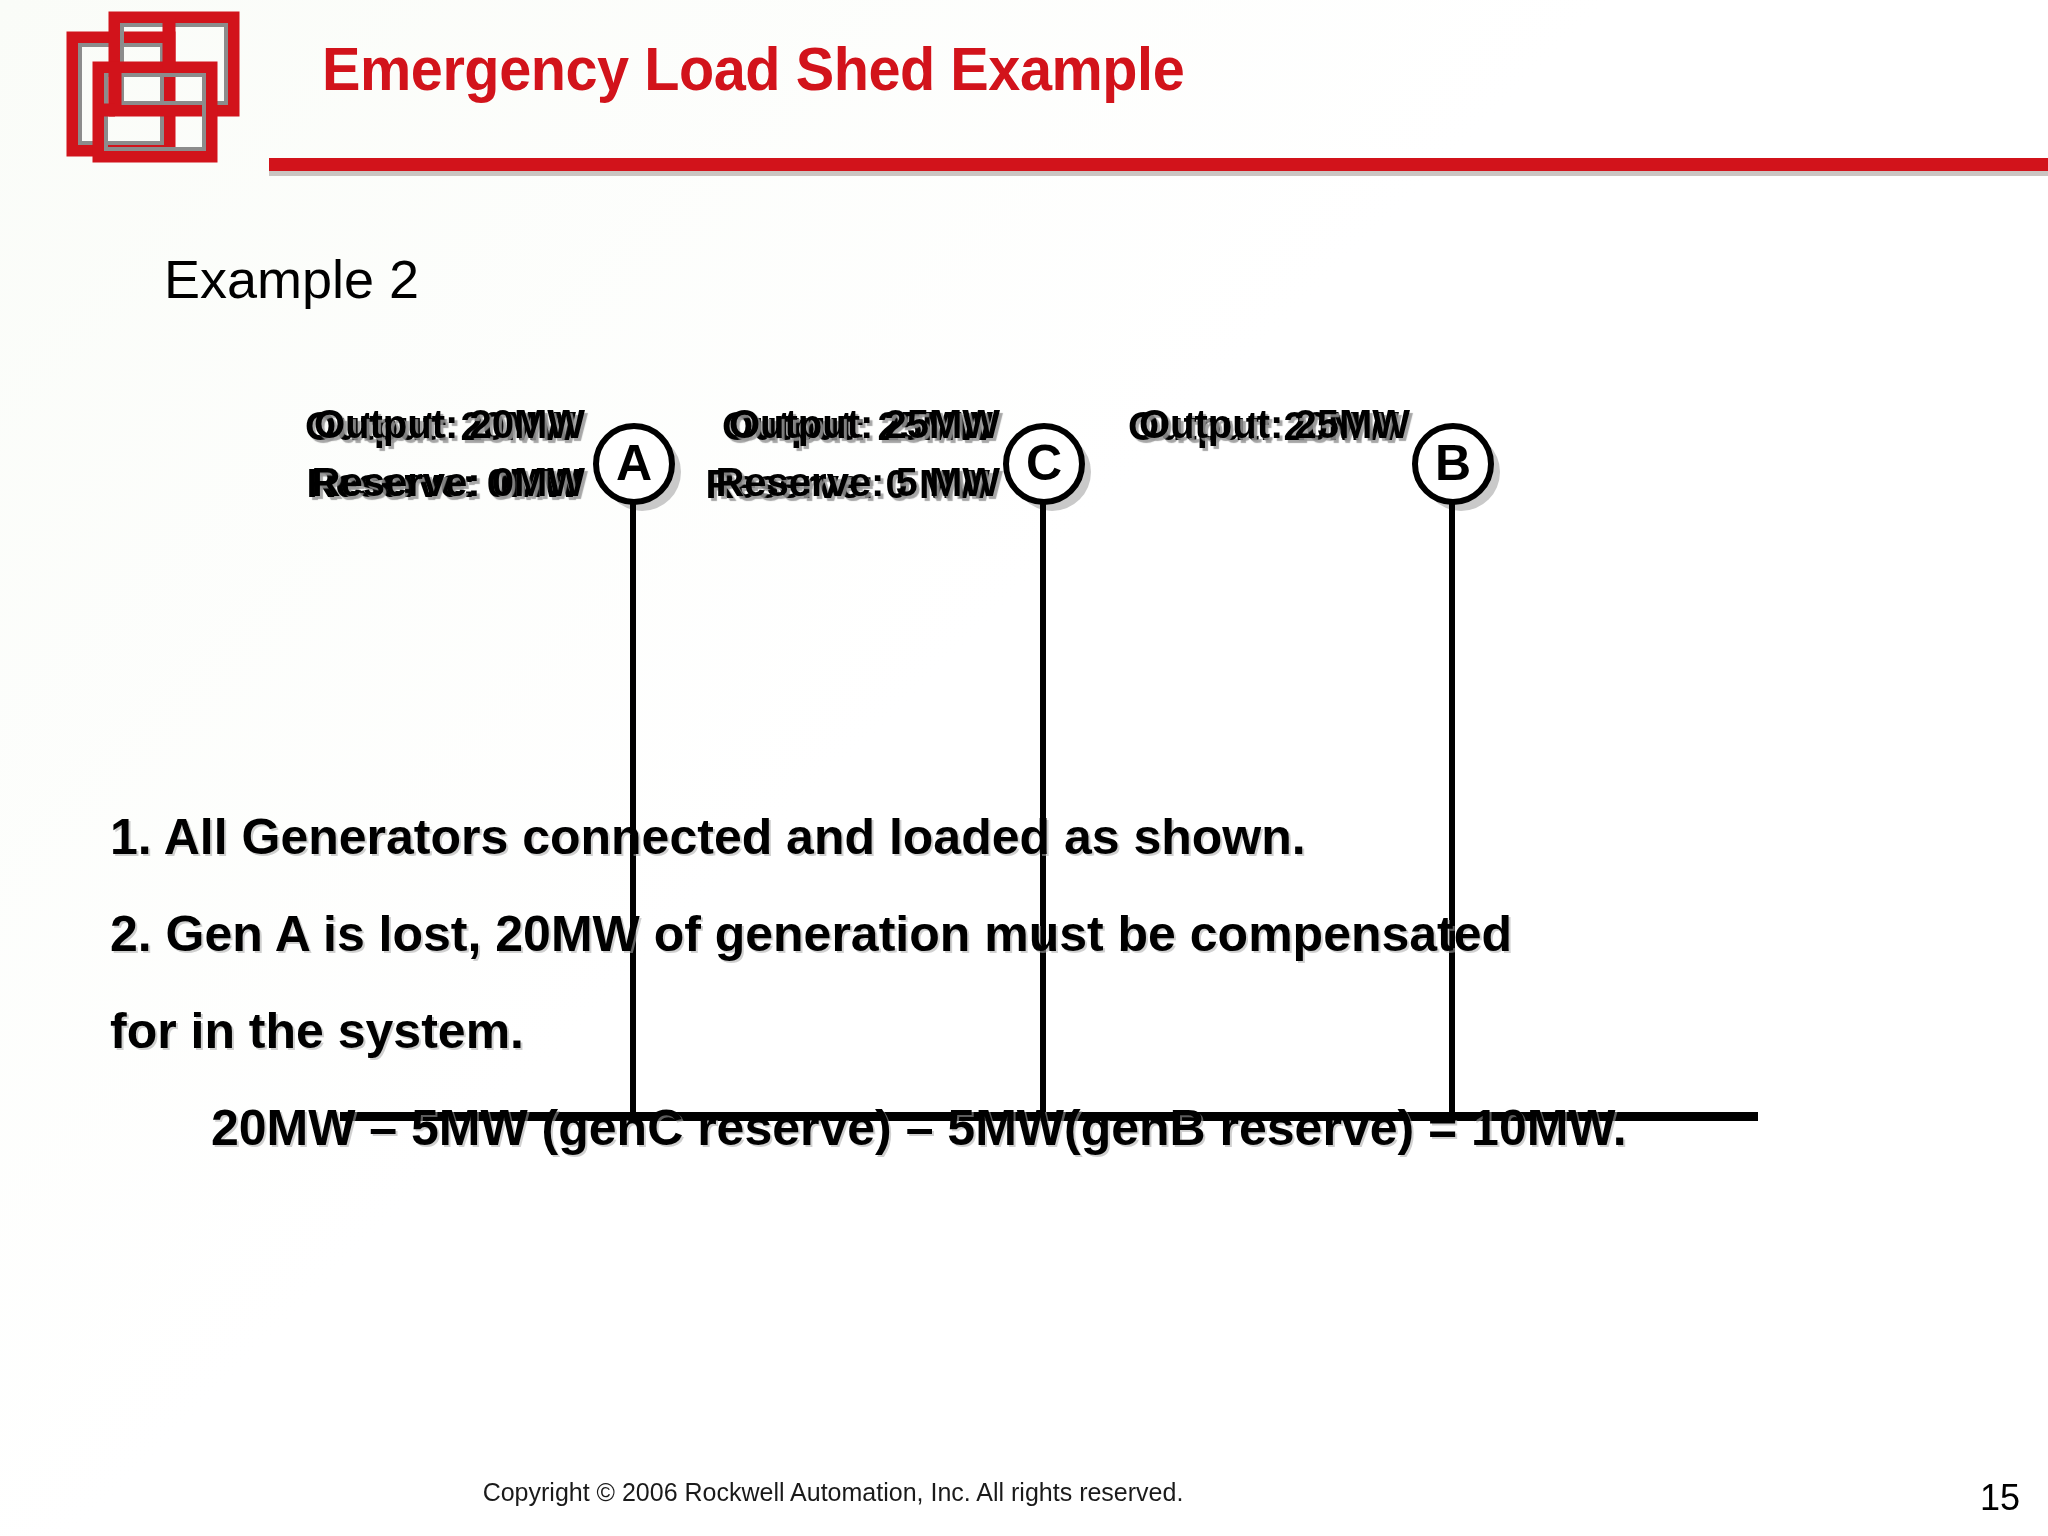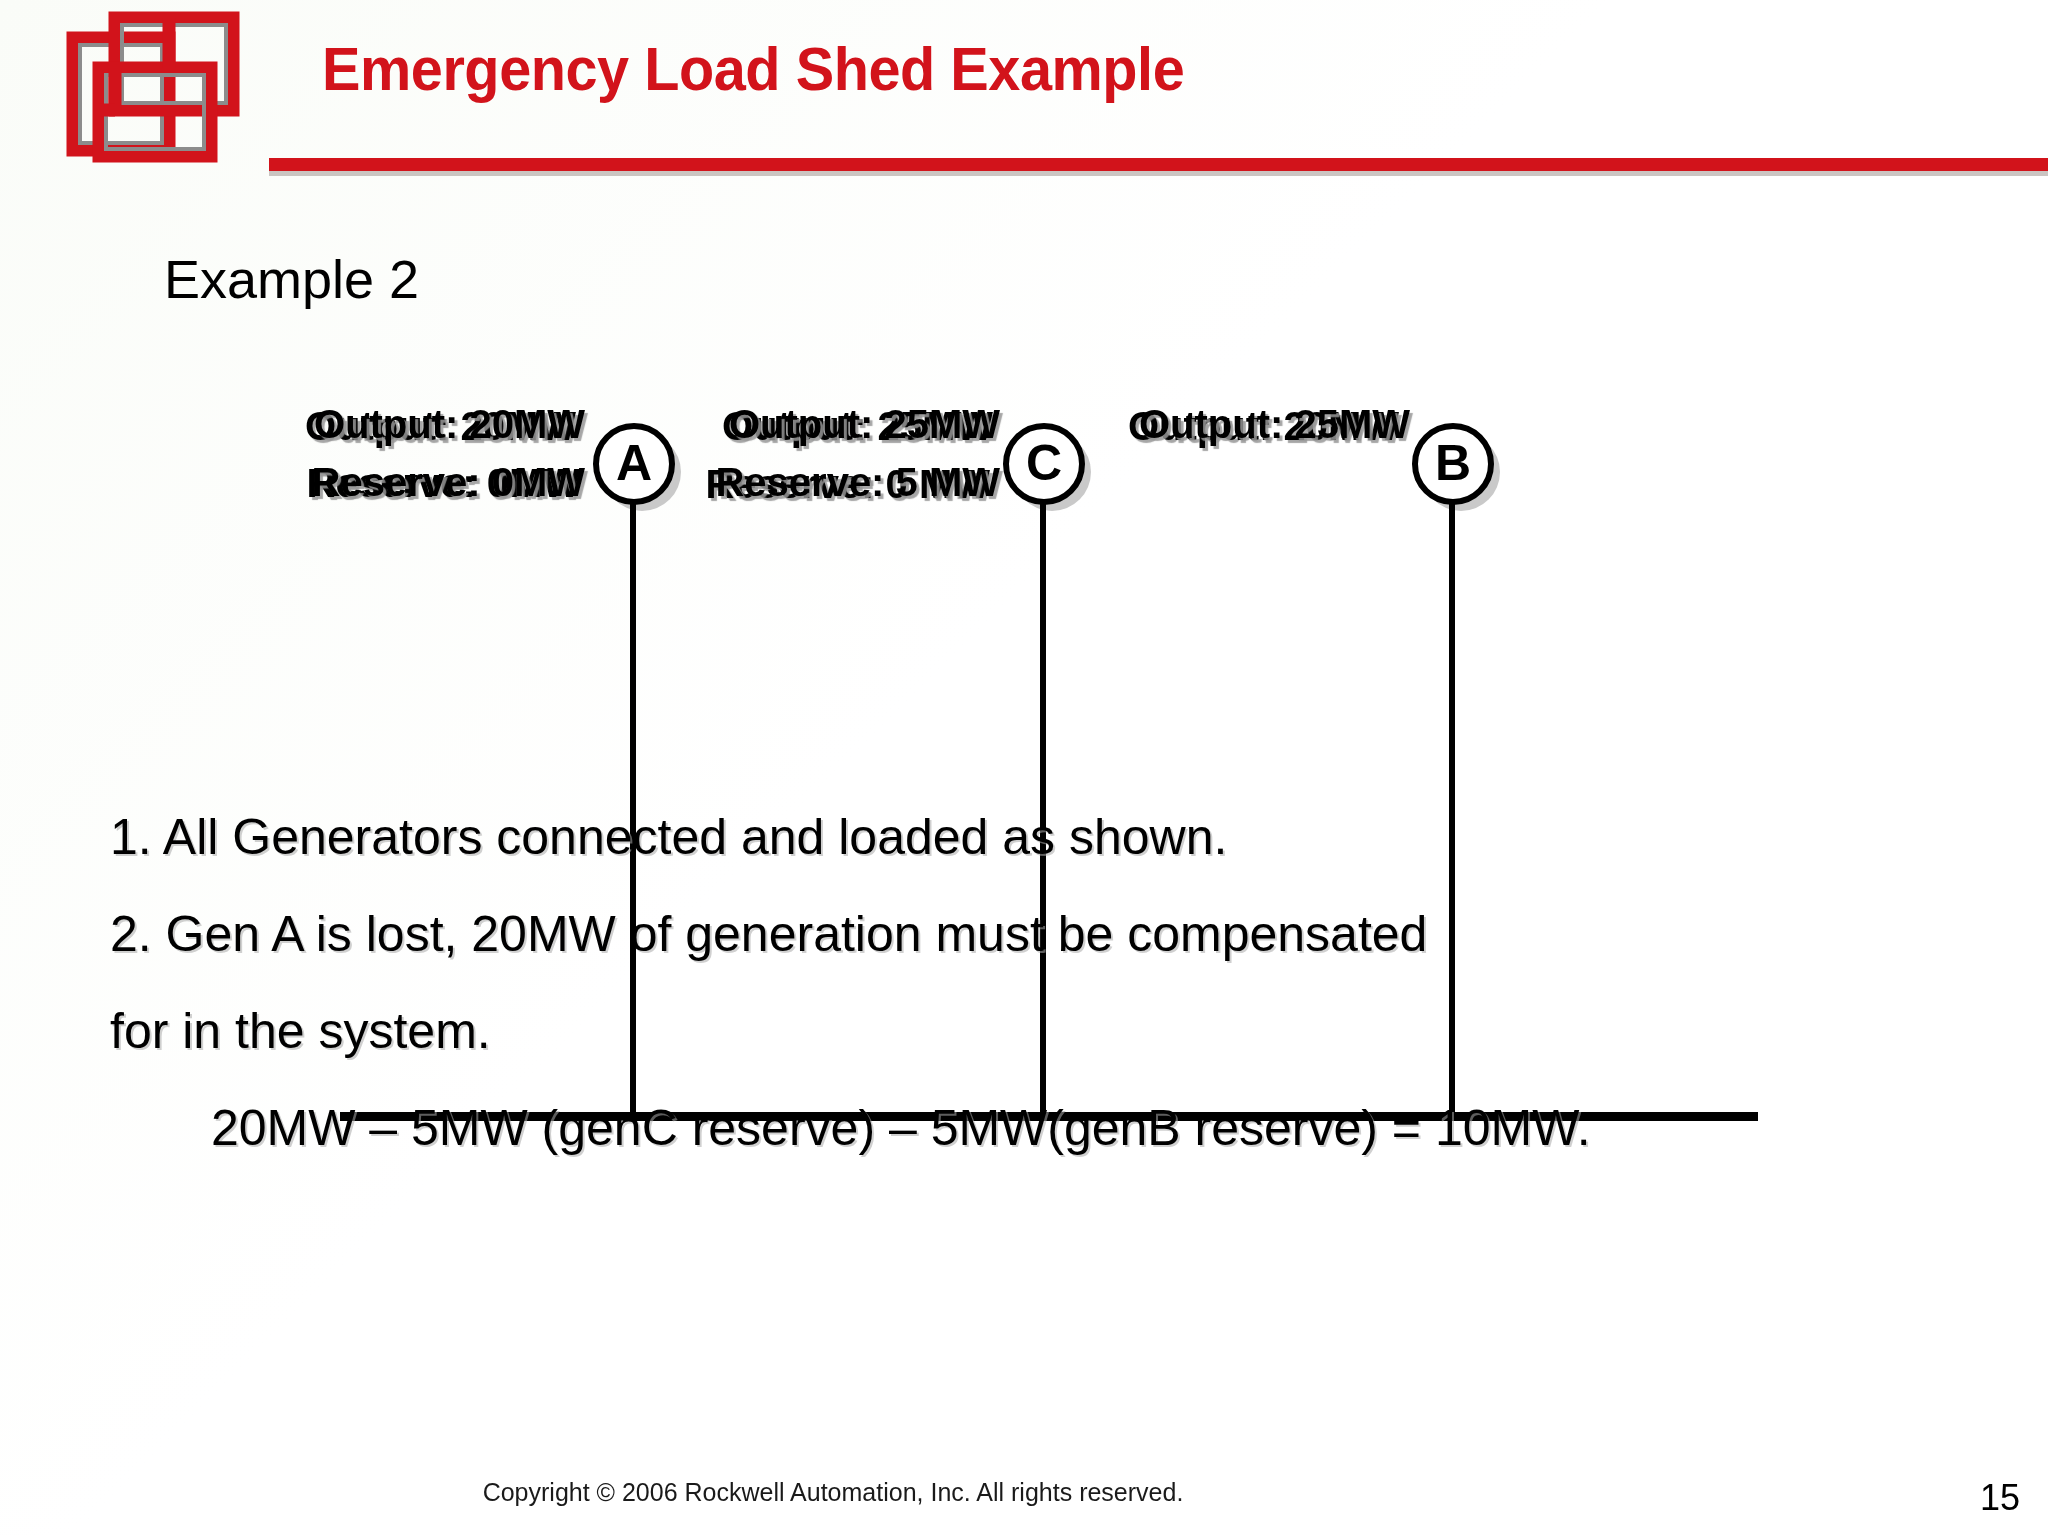--- a/index.html
+++ b/index.html
@@ -161,21 +161,21 @@
 
   
   #statements {
     position: absolute;
     left: 110px;
     top: 812px;
     width: 1880px;
   }
   .stmt {
     font-size: 50px;
-    font-weight: normal;
+    font-weight: bold;
     color: #000;
     line-height: 1;
     margin-bottom: 47px;
     white-space: nowrap;
     text-shadow: 2px 2px 0px rgba(170,170,170,.55);
   }
   .stmt.indented { margin-left: 101px; }
 
   
   #footer-copy {

